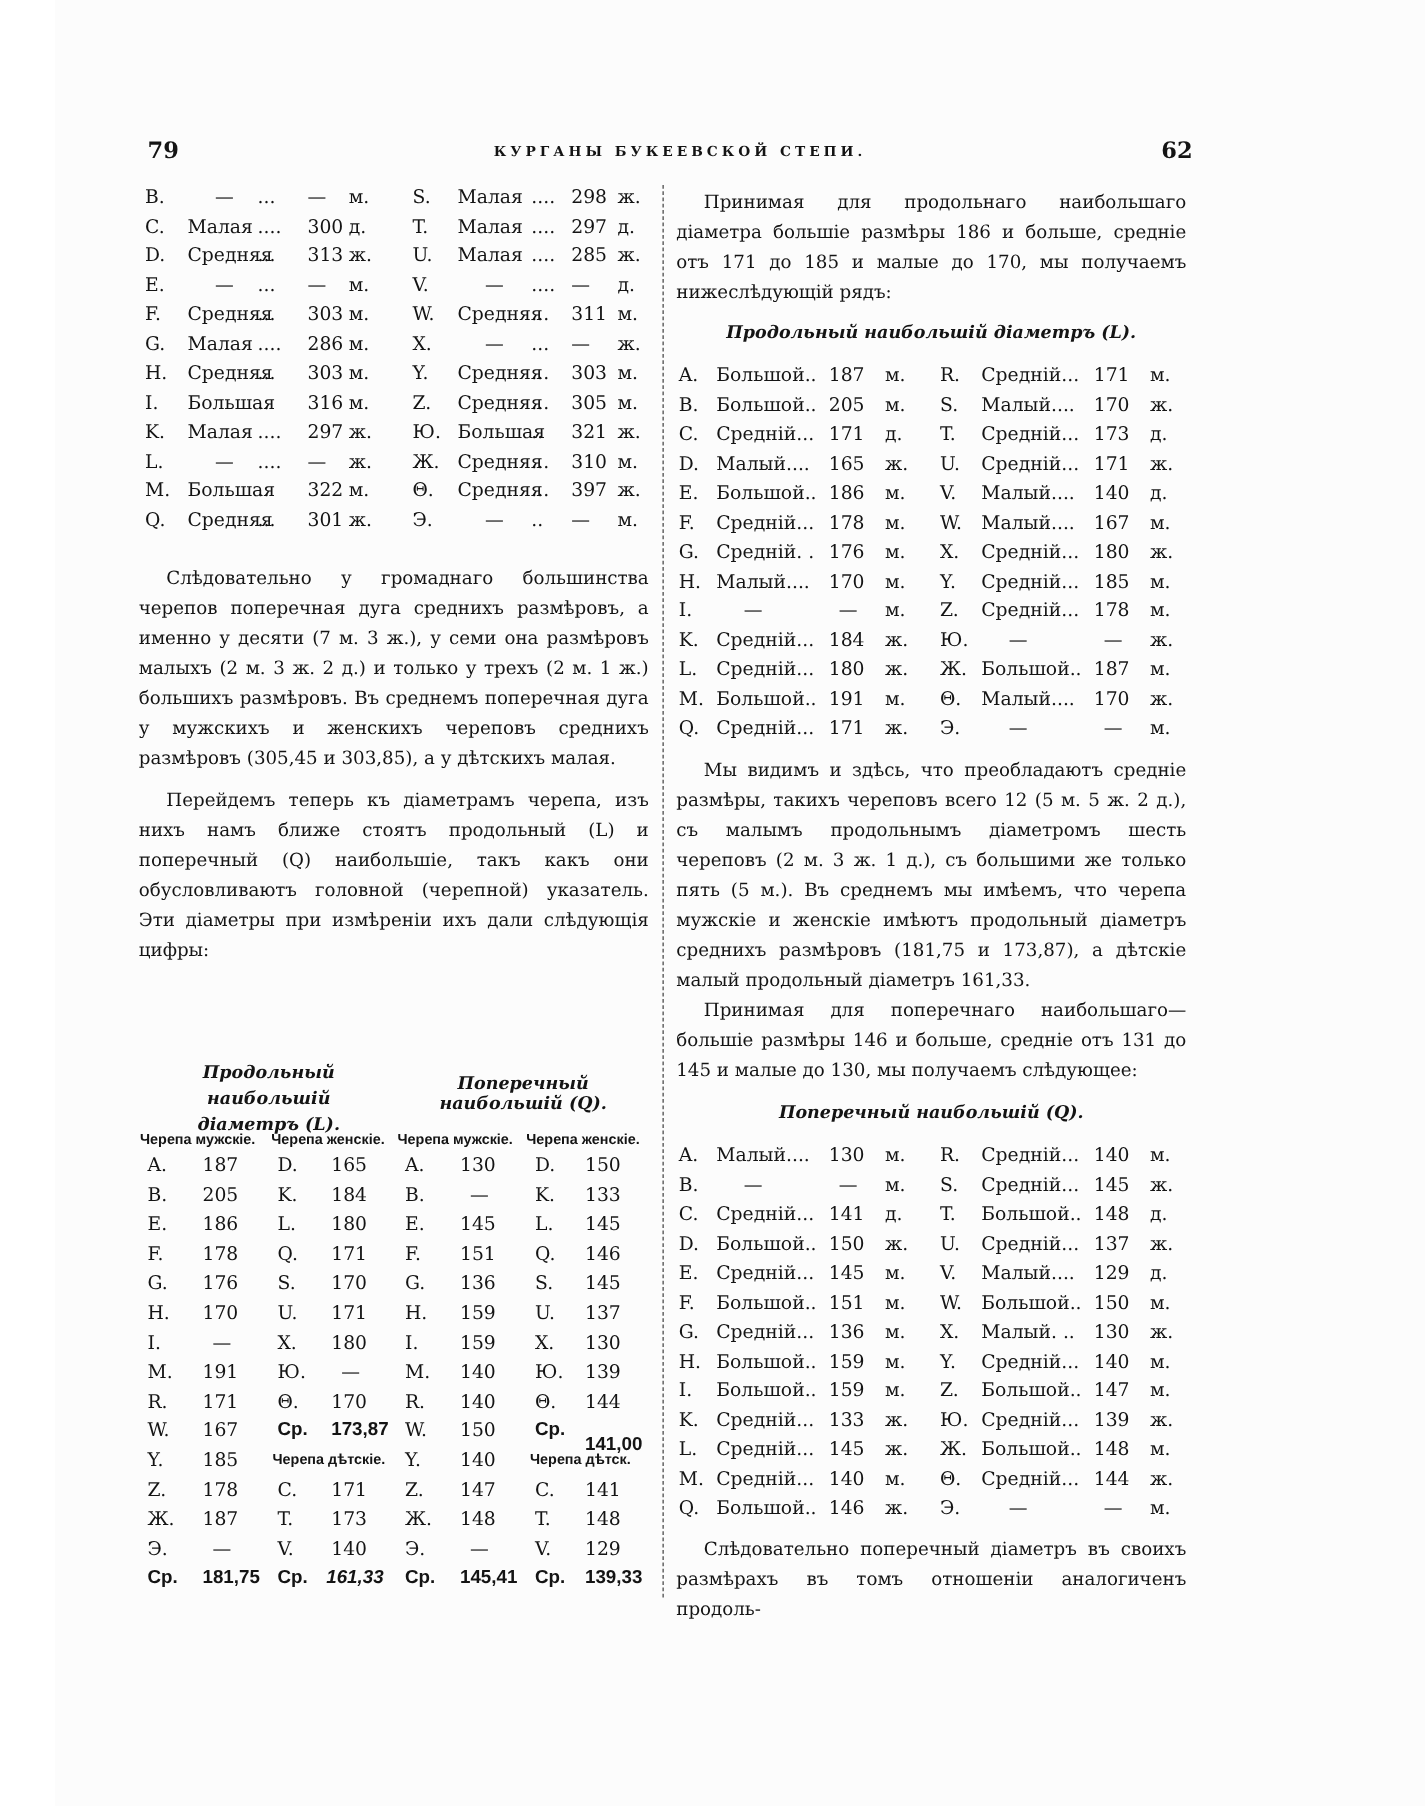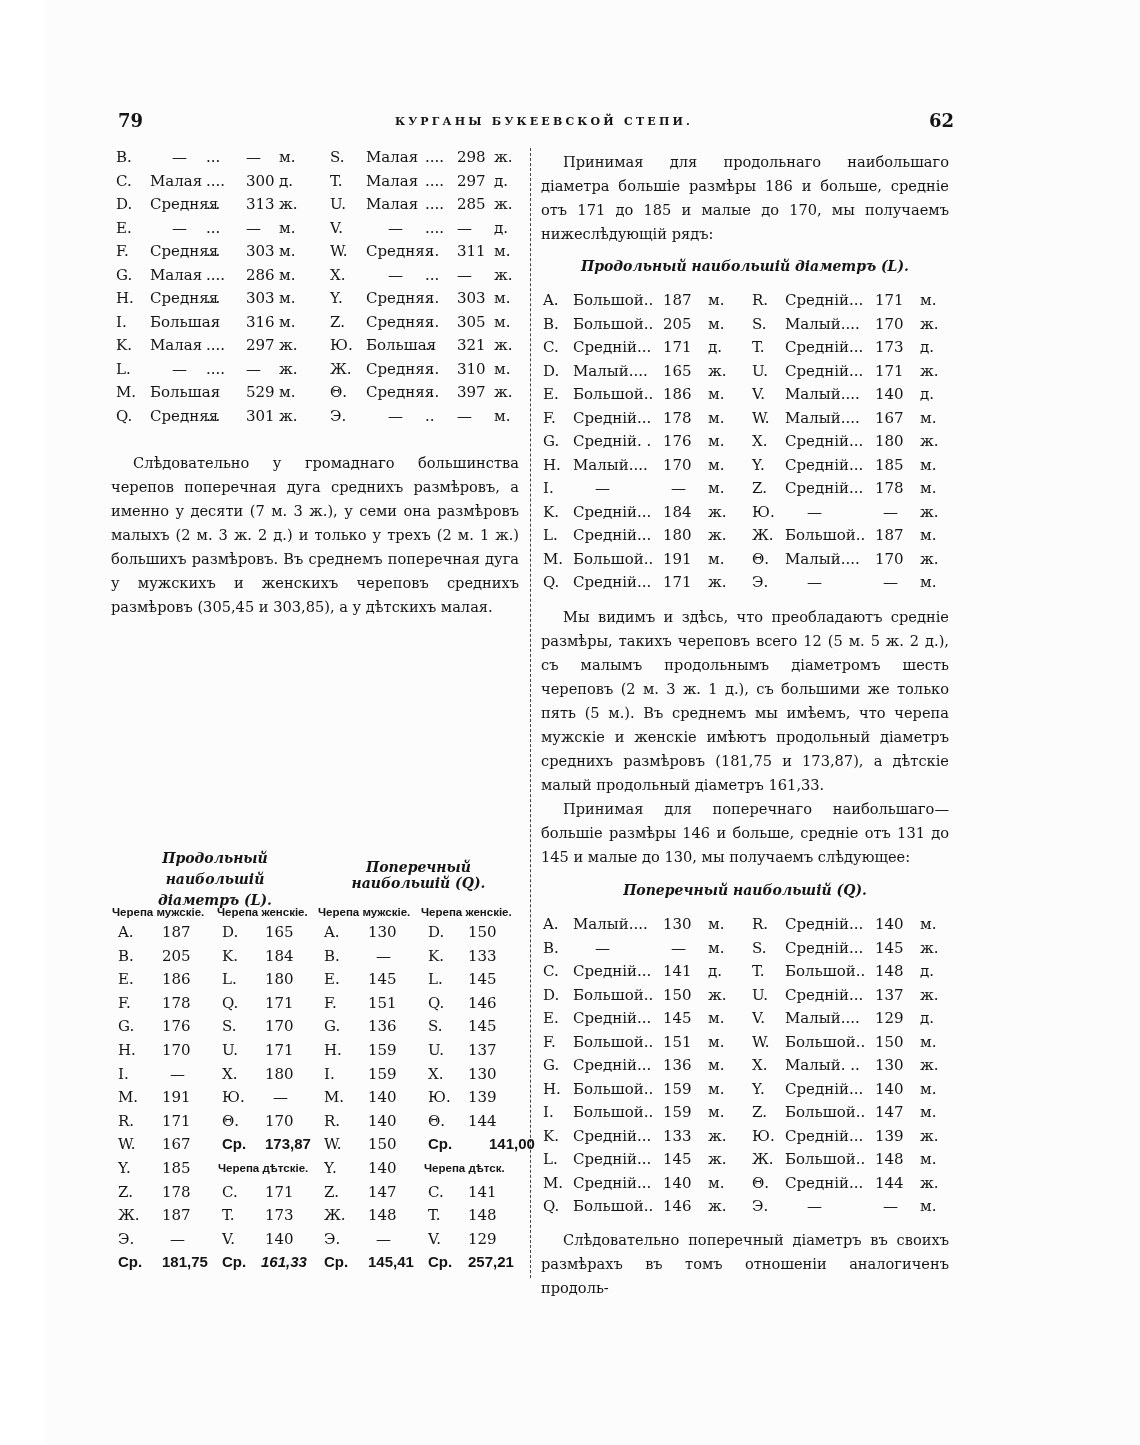--- a/index.html
+++ b/index.html
@@ -118,21 +118,21 @@
       <span style="left: 0px;">L.</span>
       <span style="left: 56px;">—</span>
       <span style="left: 90px;">....</span>
       <span style="left: 130px;">—</span>
       <span style="left: 163px;">ж.</span>
     </div>
     <div class="row">
       <span style="left: 0px;">M.</span>
       <span style="left: 34px;">Большая</span>
       <span style="left: 90px;">..</span>
-      <span style="left: 130px;">529</span>
+      <span style="left: 130px;">322</span>
       <span style="left: 163px;">м.</span>
     </div>
     <div class="row">
       <span style="left: 0px;">Q.</span>
       <span style="left: 34px;">Средняя</span>
       <span style="left: 90px;">...</span>
       <span style="left: 130px;">301</span>
       <span style="left: 163px;">ж.</span>
     </div>
   </div>
@@ -218,20 +218,21 @@
       <span style="left: 0px;">Э.</span>
       <span style="left: 58px;">—</span>
       <span style="left: 95px;">..</span>
       <span style="left: 127px;">—</span>
       <span style="left: 164px;">м.</span>
     </div>
   </div>
 
 <div class="para" style="left:111px; top:451px; width:408px;">
   <p>Слѣдовательно у громаднаго большинства черепов поперечная дуга среднихъ размѣровъ, а именно у десяти (7 м. 3 ж.), у семи она размѣровъ малыхъ (2 м. 3 ж. 2 д.) и только у трехъ (2 м. 1 ж.) большихъ размѣровъ. Въ среднемъ поперечная дуга у мужскихъ и женскихъ череповъ среднихъ размѣровъ (305,45 и 303,85), а у дѣтскихъ малая.</p>
+  <p>Перейдемъ теперь къ діаметрамъ черепа, изъ нихъ намъ ближе стоятъ продольный (L) и поперечный (Q) наибольшіе, такъ какъ они обусловливаютъ головной (черепной) указатель. Эти діаметры при измѣреніи ихъ дали слѣдующія цифры:</p>
 </div>
 
 <div class="caption" style="left:115px; top:848px; width:200px; line-height:21px;">
   <div>Продольный наибольшій</div>
   <div>діаметръ (L).</div>
 </div>
 <div class="caption" style="left:316px; top:859px; width:205px;">Поперечный наибольшій (Q).</div>
 
 <div id="diam-heads">
     <div class="colhead" style="left: 112px; top: 906px;">Черепа мужскіе.</div>
@@ -331,21 +332,21 @@
       <span style="position: absolute; left: 468px;">144</span>
     </div>
     <div style="position: absolute; top: 1135.4px; left: 0px; height: 23.6px; font-size: 15px; white-space: nowrap;">
       <span style="position: absolute; left: 118px;">W.</span>
       <span style="position: absolute; left: 162px;">167</span>
       <span class="bold-sans" style="position: absolute; left: 222px;">Ср.</span>
       <span class="bold-sans" style="position: absolute; left: 265px;">173,87</span>
       <span style="position: absolute; left: 324px;">W.</span>
       <span style="position: absolute; left: 368px;">150</span>
       <span class="bold-sans" style="position: absolute; left: 428px;">Ср.</span>
-      <span class="bold-sans" style="position: absolute; left: 489px;">141,00</span>
+      <span class="bold-sans" style="position: absolute; left: 468px; margin-top: 12px;">141,00</span>
     </div>
     <div style="position: absolute; top: 1159px; left: 0px; height: 23.6px; font-size: 15px; white-space: nowrap;">
       <span style="position: absolute; left: 118px;">Y.</span>
       <span style="position: absolute; left: 162px;">185</span>
       <span class="small-sans" style="position: absolute; left: 218px; top: 3px;">Черепа дѣтскіе.</span>
       <span style="position: absolute; left: 324px;">Y.</span>
       <span style="position: absolute; left: 368px;">140</span>
       <span class="small-sans" style="position: absolute; left: 424px; top: 3px;">Черепа дѣтск.</span>
     </div>
     <div style="position: absolute; top: 1182.6px; left: 0px; height: 23.6px; font-size: 15px; white-space: nowrap;">
@@ -379,21 +380,21 @@
       <span style="position: absolute; left: 468px;">129</span>
     </div>
     <div style="position: absolute; top: 1253.4px; left: 0px; height: 23.6px; font-size: 15px; white-space: nowrap;">
       <span class="bold-sans" style="position: absolute; left: 118px;">Ср.</span>
       <span class="bold-sans" style="position: absolute; left: 162px;">181,75</span>
       <span class="bold-sans" style="position: absolute; left: 222px;">Ср.</span>
       <span class="bold-sans" style="position: absolute; left: 261px; font-style: italic;">161,33</span>
       <span class="bold-sans" style="position: absolute; left: 324px;">Ср.</span>
       <span class="bold-sans" style="position: absolute; left: 368px;">145,41</span>
       <span class="bold-sans" style="position: absolute; left: 428px;">Ср.</span>
-      <span class="bold-sans" style="position: absolute; left: 468px;">257,21</span>
+      <span class="bold-sans" style="position: absolute; left: 468px;">139,33</span>
     </div>
   </div>
 
 <div class="para" style="left:541px; top:150px; width:408px;">
   <p>Принимая для продольнаго наибольшаго діаметра большіе размѣры 186 и больше, среднiе отъ 171 до 185 и малые до 170, мы получаемъ нижеслѣдующій рядъ:</p>
 </div>
 <div class="caption" style="left:541px; top:258px; width:408px;">Продольный наибольшій діаметръ (L).</div>
 <div class="lst" id="L-left" style="left:543px; top:291px; width:200px;">
     <div class="row">
       <span style="left: 0px;">A.</span>

